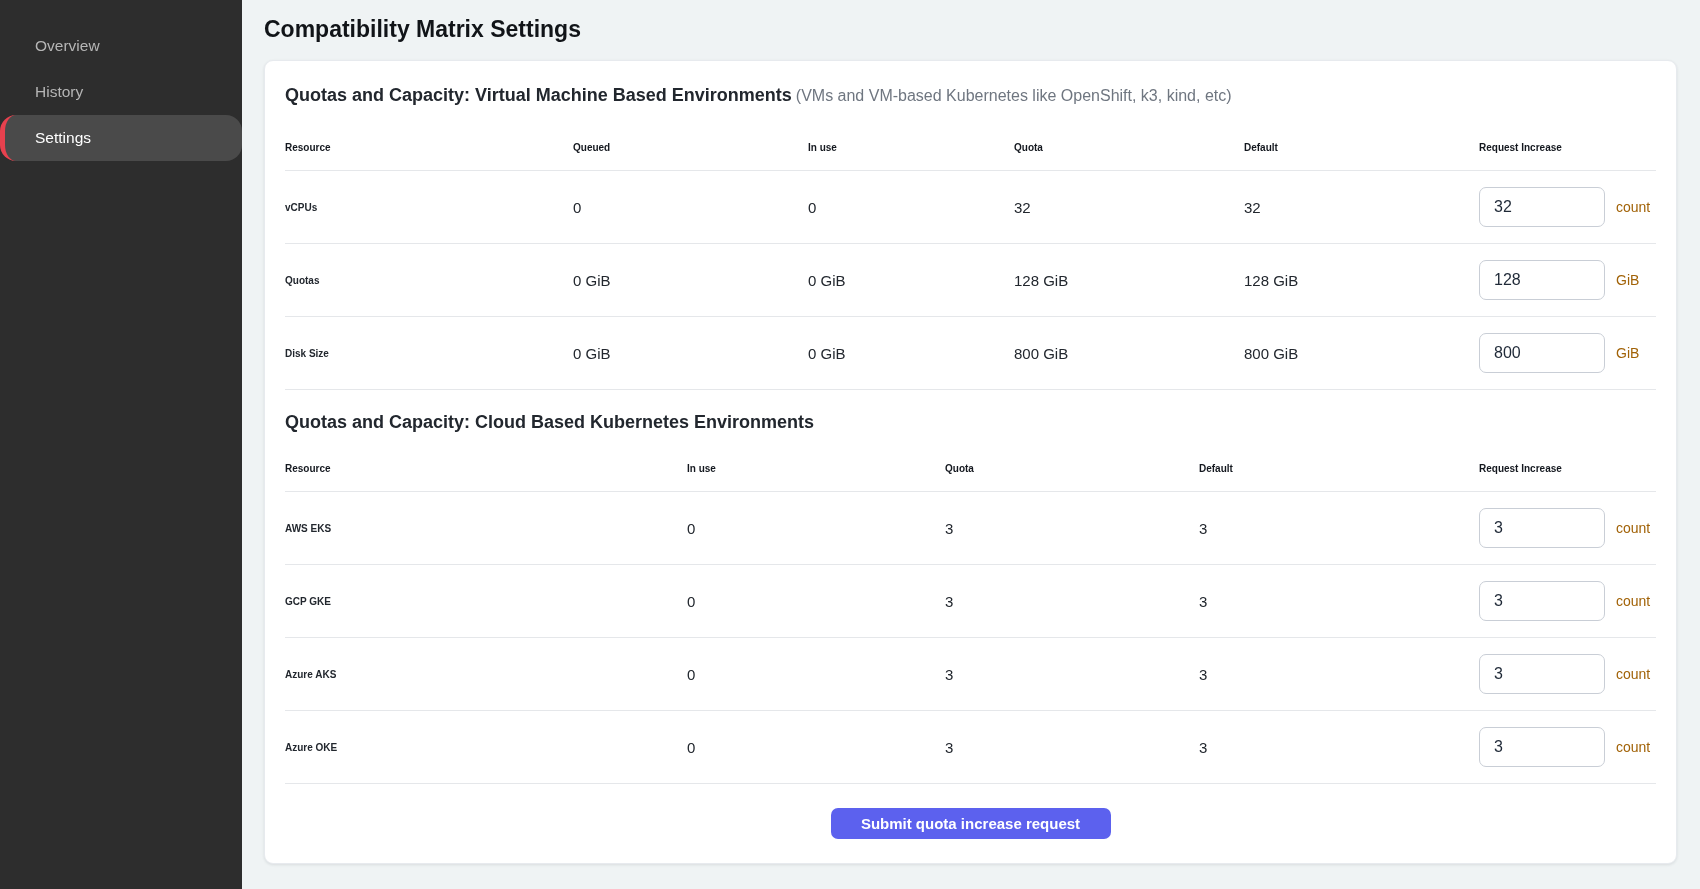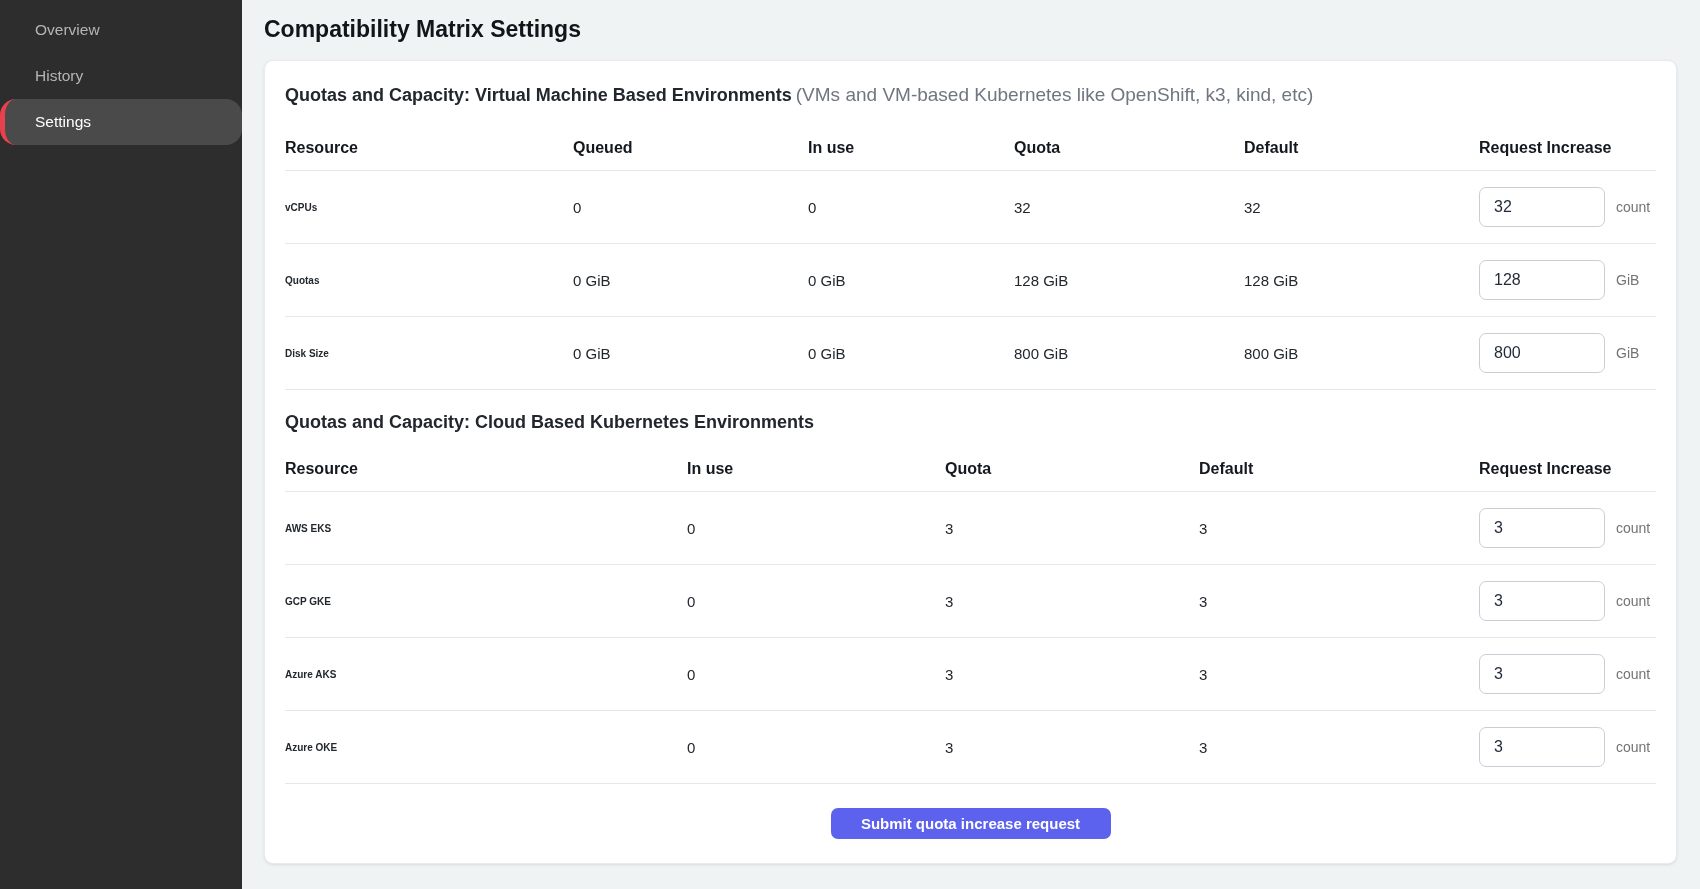--- a/index.html
+++ b/index.html
@@ -10,21 +10,21 @@
     color: #1f2937;
     display: flex;
   }
 
   
   .sidebar {
     width: 242px;
     min-width: 242px;
     height: 100%;
     background: #2d2d2d;
-    padding-top: 7px;
+    padding-top: 23px;
   }
   .nav-item {
     height: 46px;
     display: flex;
     align-items: center;
     padding-left: 30px;
     font-size: 15.5px;
     color: #b5b5b5;
     cursor: pointer;
     border-left: 5px solid transparent;
@@ -64,33 +64,33 @@
     gap: 4px;
   }
   .section-heading.second { padding: 19px 0 11px 0; }
   .sec-title {
     font-size: 18px;
     font-weight: 700;
     color: #22272e;
     line-height: 26px;
   }
   .sec-note {
-    font-size: 19px;
+    font-size: 16px;
     font-weight: 400;
     color: #6f7680;
   }
 
   
   .grid-row { display: grid; align-items: center; }
   .t1 .grid-row { grid-template-columns: 288px 235px 206px 230px 235px 1fr; }
   .t2 .grid-row { grid-template-columns: 402px 258px 254px 280px 1fr; }
 
   .thead { height: 46px; border-bottom: 1px solid #e5e7ea; }
   .thead .cell {
-    font-size: 16px;
+    font-size: 10px;
     font-weight: 700;
     color: #14181f;
   }
   .trow { height: 73px; border-bottom: 1px solid #e5e7ea; }
   .cell { font-size: 15px; color: #22272e; }
   .cell.resource { font-weight: 700; font-size: 10px; }
 
   .request-cell { display: flex; align-items: center; }
   .qty-input {
     width: 126px;
@@ -100,21 +100,21 @@
     padding-left: 14px;
     font-size: 16px;
     color: #1f2937;
     font-family: "Liberation Sans", "DejaVu Sans", sans-serif;
     background: #ffffff;
     outline: none;
   }
   .unit {
     margin-left: 11px;
     font-size: 14px;
-    color: #737373;
+    color: #a16207;
   }
 
   
   .card-footer {
     padding: 24px 0 24px 0;
     display: flex;
     justify-content: center;
   }
   .submit-btn {
     width: 280px;

